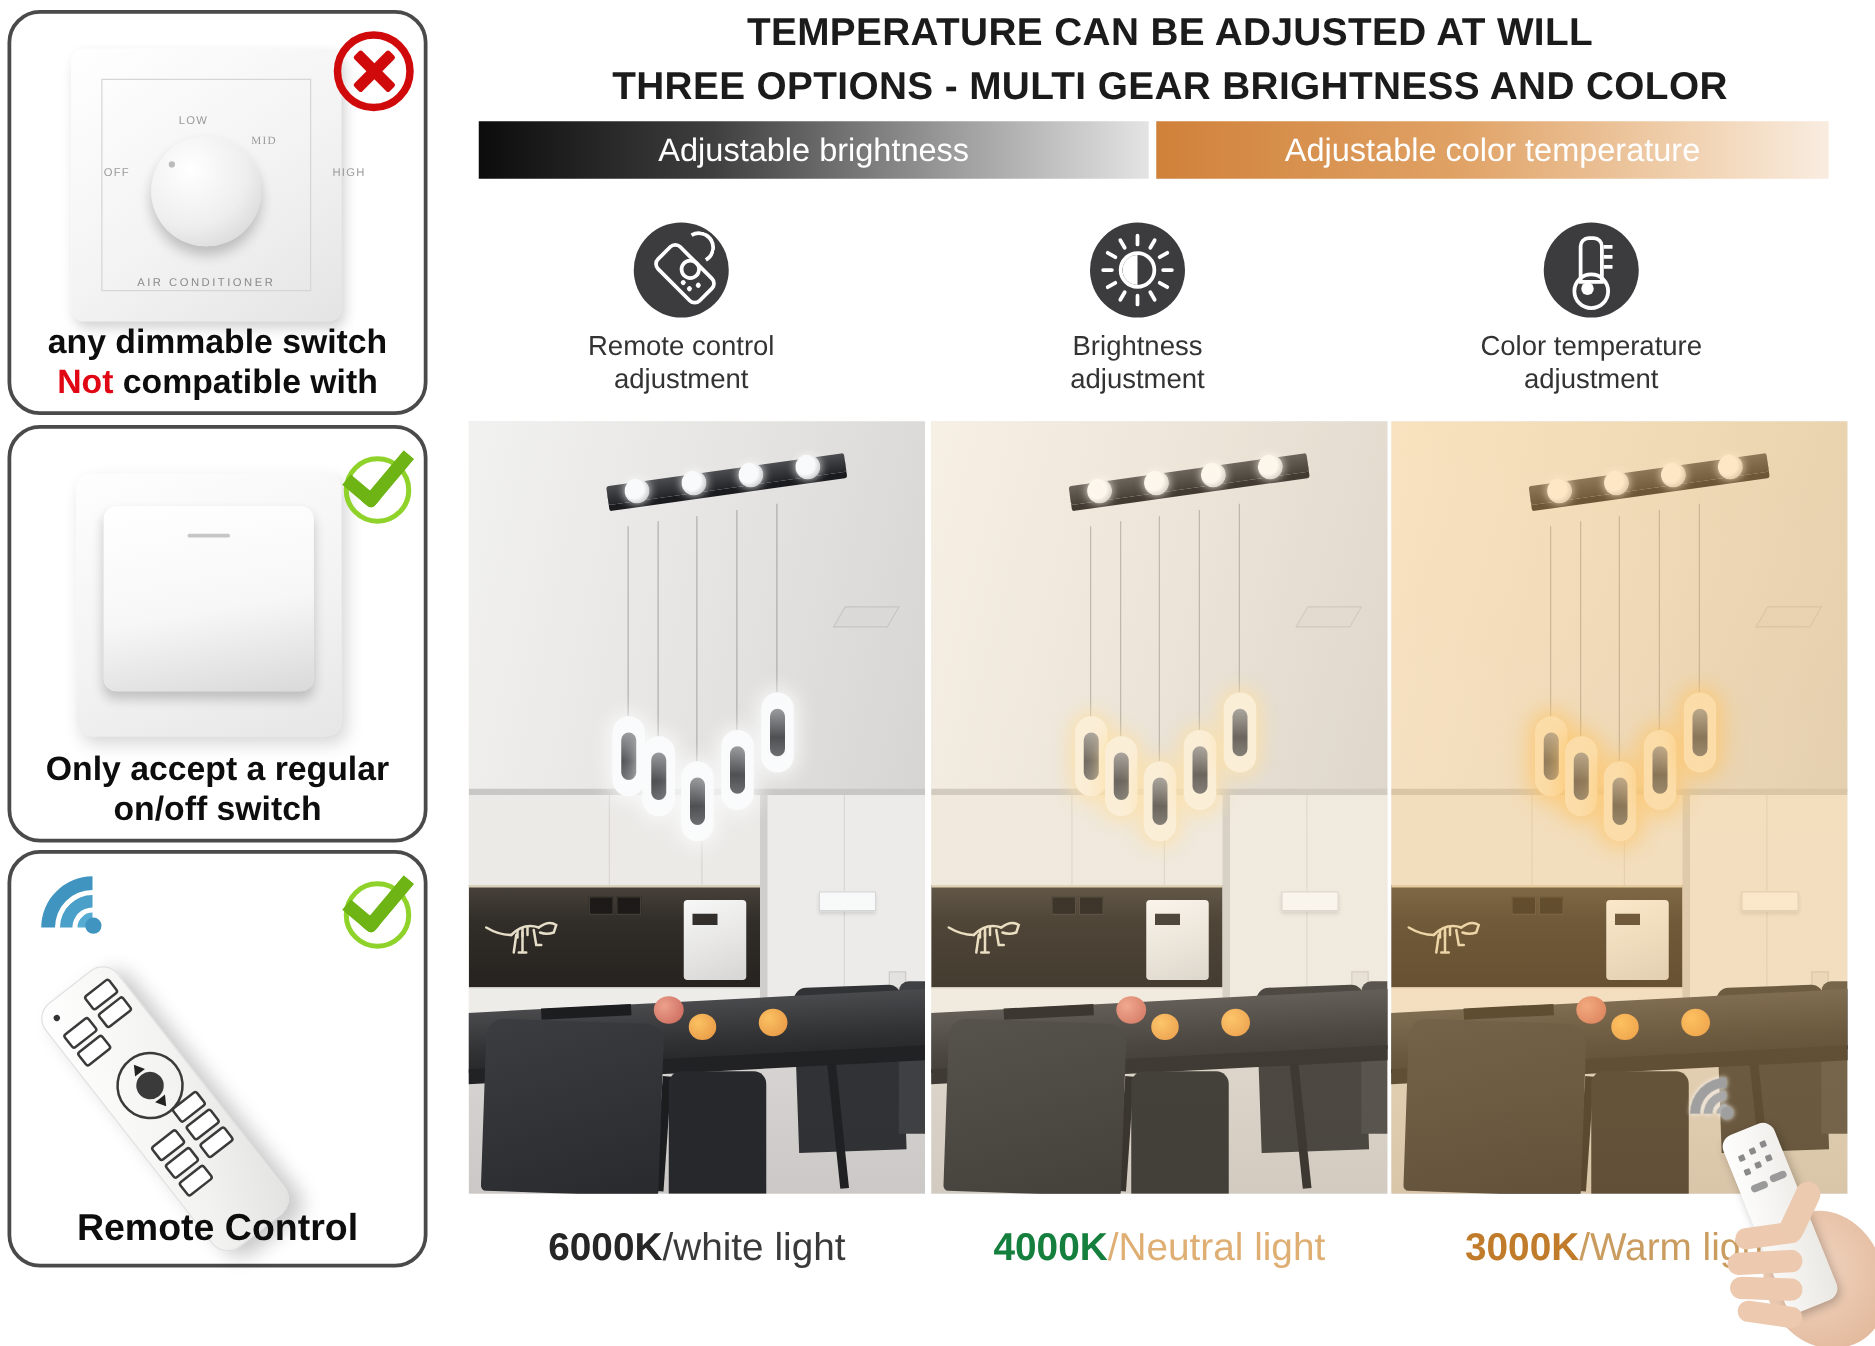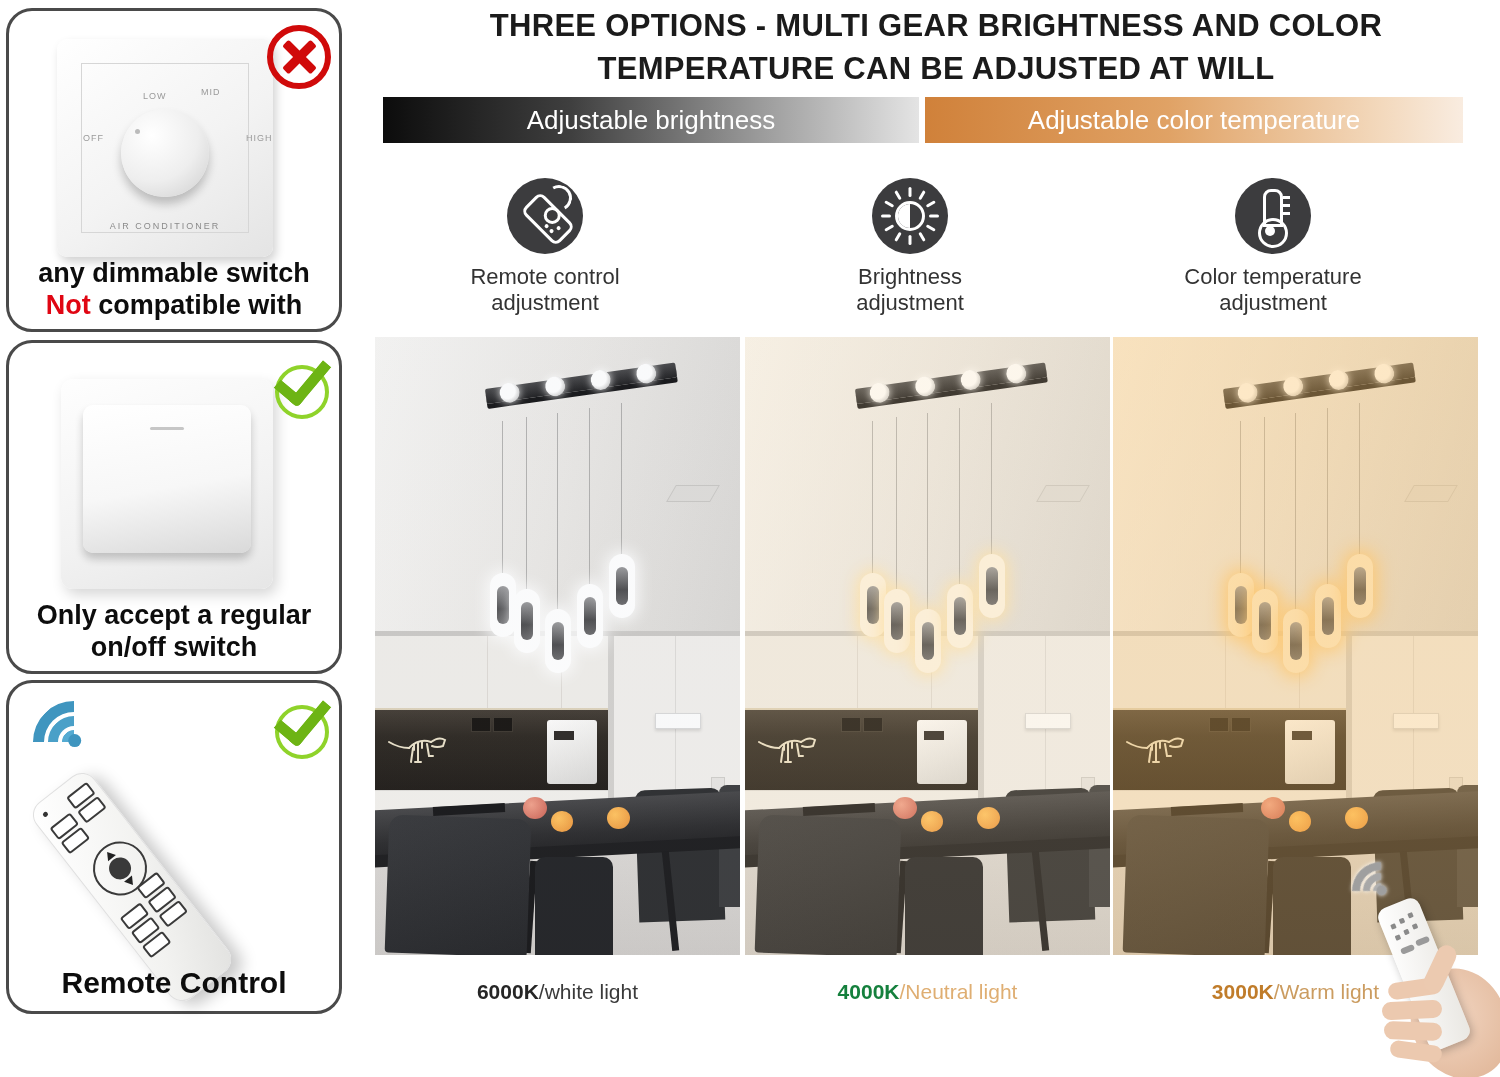--- a/index.html
+++ b/index.html
@@ -24,21 +24,21 @@
     background:linear-gradient(145deg,#ffffff 0%,#f3f3f3 55%,#e4e4e4 100%);
     box-shadow:3px 5px 10px rgba(0,0,0,0.18);}
   .plate1-inner{position:absolute;inset:24px;border:1px solid #d6d6d6;}
   .knob{position:absolute;left:64px;top:70px;width:88px;height:88px;border-radius:50%;
     background:radial-gradient(circle at 35% 30%,#ffffff 0%,#eeeeee 55%,#cdcdcd 100%);
     box-shadow:0 7px 10px rgba(0,0,0,0.22);}
   .knob::after{content:"";position:absolute;left:14px;top:20px;width:5px;height:5px;
     border-radius:50%;background:#bbb;}
   .k-label{position:absolute;font-size:9px;color:#9a9a9a;letter-spacing:1px;}
   .k-off{left:26px;top:94px;} .k-low{left:86px;top:52px;}
-  .k-mid{left:144px;top:48px;} .k-high{left:164px;top:94px;padding-left:25px;}
+  .k-mid{left:144px;top:68px;font-family:Liberation Serif, serif;} .k-high{left:184px;top:94px;padding-left:25px;}
   .k-acl{position:absolute;left:0;right:0;top:182px;text-align:center;font-size:9px;
     letter-spacing:2px;color:#8a8a8a;}
 
   
   .no-badge{position:absolute;right:8px;top:14px;width:52px;height:52px;
     border:6px solid #d00a0a;border-radius:50%;}
   .no-badge::before,.no-badge::after{content:"";position:absolute;left:50%;top:50%;
     width:9px;height:40px;margin:-20px 0 0 -4.5px;background:#d00a0a;border-radius:2px;}
   .no-badge::before{transform:rotate(45deg);}
   .no-badge::after{transform:rotate(-45deg);}
@@ -210,21 +210,21 @@
 
   .cool .pend{background:#ffffff;box-shadow:0 0 16px 3px rgba(255,255,255,0.95);}
   .neutral .pend{background:#fdf4e3;box-shadow:0 0 16px 3px rgba(255,228,170,0.95);}
   .warm .pend{background:#fdeccb;box-shadow:0 0 18px 4px rgba(255,204,120,0.95);}
   .tone{left:0;right:0;top:0;bottom:0;z-index:40;}
   .cool .tone{background:linear-gradient(rgba(170,180,195,0.07),rgba(170,180,195,0.04));}
   .neutral .tone{background:linear-gradient(rgba(244,216,168,0.22),rgba(240,210,160,0.16));}
   .warm .tone{background:linear-gradient(rgba(250,196,110,0.40),rgba(246,188,100,0.30));}
 
   
-  .klabel{position:absolute;top:980px;width:365px;text-align:center;font-size:21px;}
+  .klabel{position:absolute;top:980px;width:365px;text-align:center;font-size:31px;}
   #kl1{left:375px;color:#3a3a3a;} #kl1 .kk{color:#262626;}
   #kl2{left:745px;color:#dfae72;} #kl2 .kk{color:#15803d;}
   #kl3{left:1113px;color:#cb9c60;} #kl3 .kk{color:#c07c2a;}
   .kk{font-weight:bold;}
 
   
   #wifi-gray{left:1352px;top:862px;width:58px;height:58px;z-index:60;
     filter:drop-shadow(0 0 2px rgba(255,255,255,0.95));}
   #wifi-gray .a1{inset:0;border-width:8px;border-top-color:#9f9f9f;}
   #wifi-gray .a2{inset:11px;border-width:7px;border-top-color:#a8a8a8;}
@@ -315,22 +315,22 @@
       <div class="rb rb6"></div>
       <div class="rb rb7"></div>
       <div class="rb rb8"></div>
       <div class="rb rb9"></div>
       <div class="rb rb10"></div>
     </div>
     <div class="caption">Remote Control</div>
   </div>
 
   <div class="title">
+    <div>TEMPERATURE CAN BE ADJUSTED AT WILL</div>
     <div>THREE OPTIONS - MULTI GEAR BRIGHTNESS AND COLOR</div>
-    <div>TEMPERATURE CAN BE ADJUSTED AT WILL</div>
   </div>
 
   <div class="banner" id="banner1">
     <span>Adjustable brightness</span>
   </div>
   <div class="banner" id="banner2">
     <span>Adjustable color temperature</span>
   </div>
 
   <div class="feature" id="feat1">

